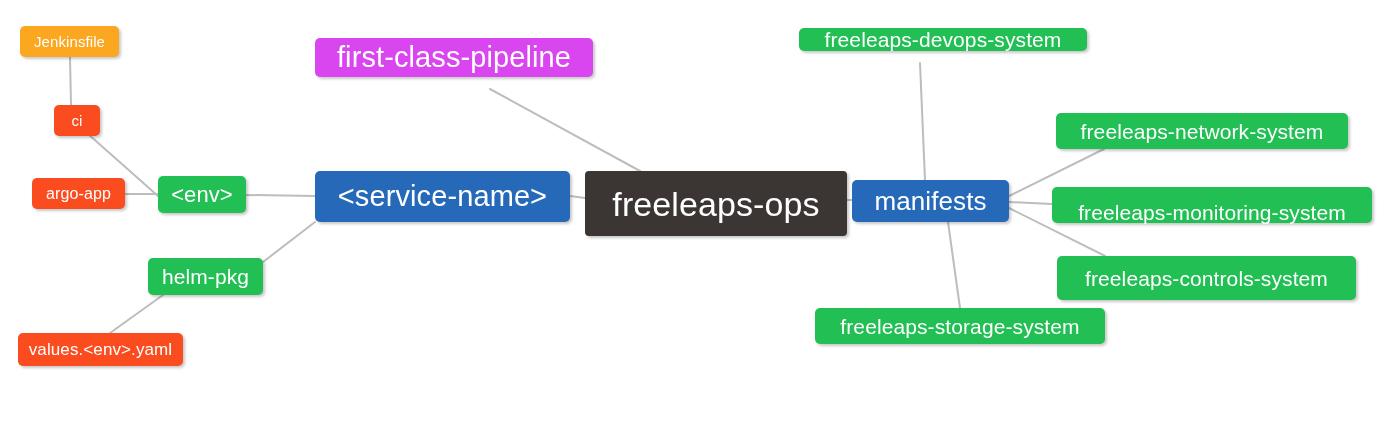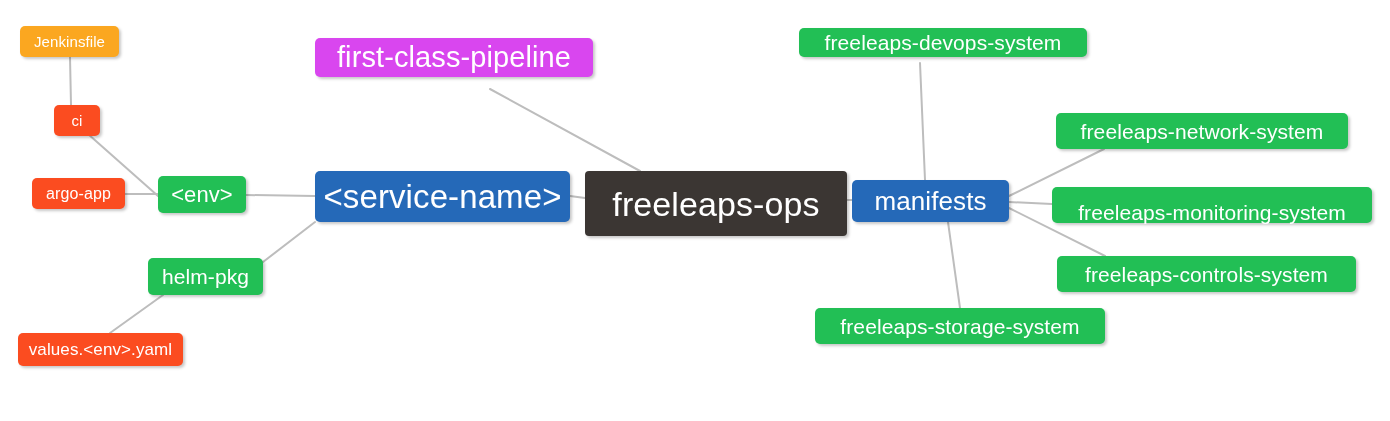--- a/index.html
+++ b/index.html
@@ -80,38 +80,38 @@
       </div>
       <div class="node" style="left: 148px; top: 258px; width: 115px; height: 37px; background: rgb(34, 191, 85); font-size: 21px;">
         <span>helm-pkg</span>
       </div>
       <div class="node" style="left: 18px; top: 333px; width: 165px; height: 33px; background: rgb(251, 76, 32); font-size: 17px;">
         <span>values.&lt;env&gt;.yaml</span>
       </div>
       <div class="node" style="left: 315px; top: 38px; width: 278px; height: 39px; background: #d946ef; font-size: 29px;">
         <span>first-class-pipeline</span>
       </div>
-      <div class="node" style="left: 315px; top: 171px; width: 255px; height: 51px; background: rgb(37, 105, 184); font-size: 33px;">
+      <div class="node" style="left: 315px; top: 171px; width: 255px; height: 51px; background: rgb(37, 105, 184); font-size: 29px;">
         <span>&lt;service-name&gt;</span>
       </div>
       <div class="node root" style="left: 585px; top: 171px; width: 262px; height: 65px; background: rgb(59, 54, 51); font-size: 34px;">
         <span>freeleaps-ops</span>
       </div>
       <div class="node" style="left: 852px; top: 180px; width: 157px; height: 42px; background: rgb(37, 105, 184); font-size: 26px;">
         <span>manifests</span>
       </div>
-      <div class="node" style="left: 799px; top: 28px; width: 288px; height: 29px; background: rgb(34, 191, 85); font-size: 21px;">
+      <div class="node" style="left: 799px; top: 28px; width: 288px; height: 23px; background: rgb(34, 191, 85); font-size: 21px;">
         <span>freeleaps-devops-system</span>
       </div>
       <div class="node" style="left: 1056px; top: 113px; width: 292px; height: 36px; background: rgb(34, 191, 85); font-size: 21px;">
         <span>freeleaps-network-system</span>
       </div>
       <div class="node" style="left: 1052px; top: 187px; width: 320px; height: 36px; background: rgb(34, 191, 85); font-size: 21px; align-items: flex-end;">
         <span>freeleaps-monitoring-system</span>
       </div>
-      <div class="node" style="left: 1057px; top: 256px; width: 299px; height: 36px; background: rgb(34, 191, 85); font-size: 21px;">
+      <div class="node" style="left: 1057px; top: 256px; width: 299px; height: 44px; background: rgb(34, 191, 85); font-size: 21px;">
         <span>freeleaps-controls-system</span>
       </div>
       <div class="node" style="left: 815px; top: 308px; width: 290px; height: 36px; background: rgb(34, 191, 85); font-size: 21px;">
         <span>freeleaps-storage-system</span>
       </div>
     </div>
 </div>
 
 </body></html>

